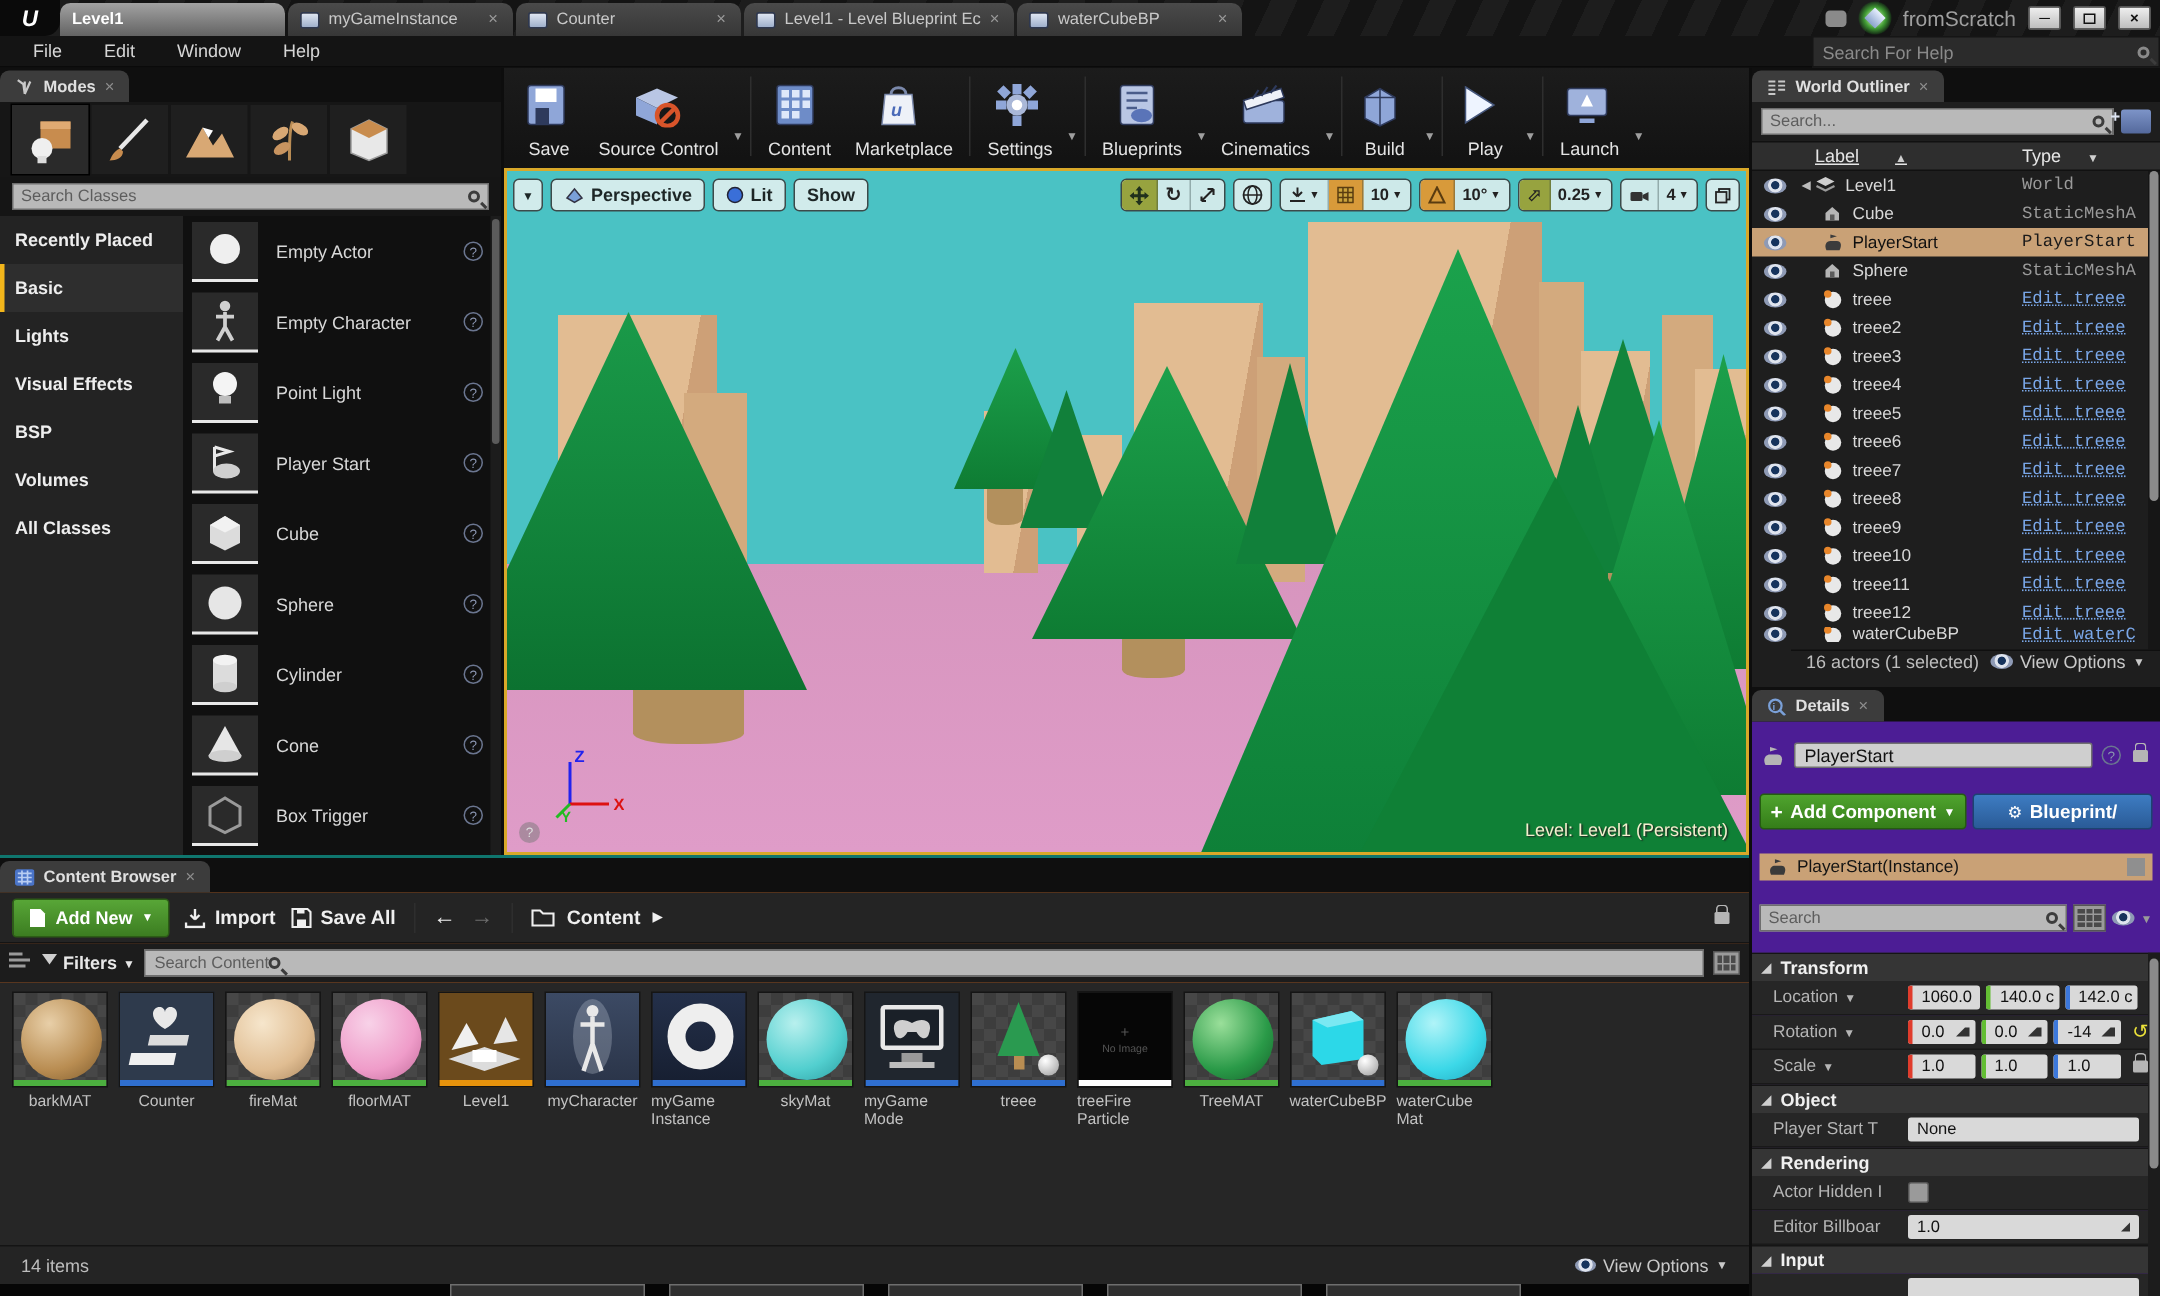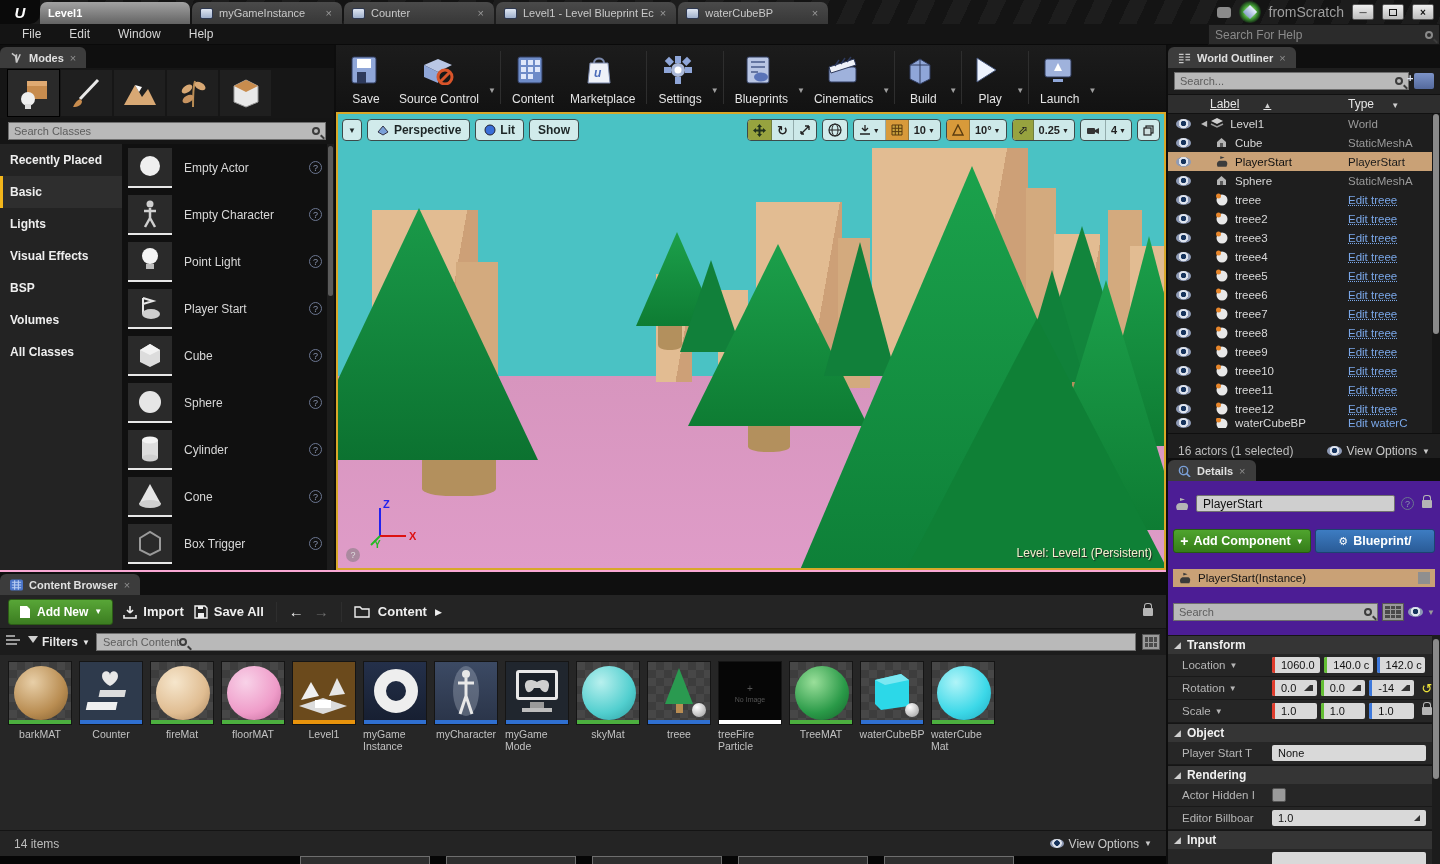--- a/index.html
+++ b/index.html
@@ -83,21 +83,21 @@
   .vseg { display:flex; align-items:center; padding:0 5px; gap:2px; color:#222; font-size:11px; font-weight:bold; border-right:1px solid rgba(40,60,60,.35); }
   .vseg:last-child { border-right:none; }
   .vseg.olive { background:#97a33f; }
   .vseg.orange { background:#d89a3a; }
   .vsp { flex:1; }
   .axis { position:absolute; left:28px; bottom:20px; width:50px; height:50px; }
   .vp-level { position:absolute; right:12px; bottom:8px; color:#f3eecd; font-size:12px; text-shadow:1px 1px 1px #222; }
   .vp-help { position:absolute; left:8px; bottom:6px; width:14px; height:14px; border-radius:50%; background:rgba(120,120,120,.5); color:#ddd; font-size:9px; display:flex; align-items:center; justify-content:center; }
 
   
-  .cbrowser { flex:1; background:#f97316; display:flex; flex-direction:column; min-height:0; border-top:2px solid #f9a8d4; }
+  .cbrowser { flex:1; background:#f97316; display:flex; flex-direction:column; min-height:0; border-top:2px solid #0f766e; }
   .cb-actions { height:34px; background:#242424; display:flex; align-items:center; padding:0 8px; gap:10px; border-bottom:1px solid #141414; }
   .btn-addnew { height:26px; background:linear-gradient(#58a637,#3c7d21); border:1px solid #2c5c16; border-radius:3px; color:#fff; font-weight:bold; display:flex; align-items:center; gap:6px; padding:0 10px; }
   .cb-act { display:flex; align-items:center; gap:6px; color:#efefef; font-weight:bold; font-size:13px; }
   .navarrow { font-size:15px; font-weight:bold; }
   .crumb { display:flex; align-items:center; gap:8px; color:#efefef; font-weight:bold; font-size:13px; }
   .cb-filter { height:26px; background:#1c1c1c; display:flex; align-items:center; gap:6px; padding:0 6px; }
   .srcicon { width:16px; height:14px; display:flex; flex-direction:column; gap:2px; }
   .srcicon i { height:2px; background:#9a9a9a; display:block; }
   .filters { display:flex; align-items:center; gap:4px; color:#e8e8e8; font-weight:bold; font-size:12px; }
   .funnel { width:0; height:0; border:5px solid transparent; border-top:7px solid #cfcfcf; }
@@ -123,25 +123,25 @@
   .ol-head .c1 { flex:1; padding-left:42px;text-decoration:underline; }
   .ol-head .c2 { width:92px; }
   .sorttri { font-size:8px; color:#cfcfcf; margin-left:24px; }
   .ol-rows { flex:1; overflow:hidden; position:relative; }
   .ol-row { display:flex; align-items:center; height:19px; font-size:11.5px; color:#d8d8d8; }
   .ol-row.sel { background:#c9a176; color:#101010; }
   .ol-row .eye { margin:0 10px 0 8px; flex:none; }
   .eye { width:15px; height:10px; border-radius:50%; background:radial-gradient(circle at 50% 45%,#16335c 0 2.5px,#dfe4ee 3px 4.5px,#8e9ab5 5px); }
   .ol-row .rowicon { width:14px; height:13px; margin-right:6px; flex:none; }
   .ol-row .rlabel { flex:1; white-space:nowrap; overflow:hidden; }
-  .ol-row .rtype { width:92px; color:#9a9a9a; white-space:nowrap; overflow:hidden; flex:none; }
+  .ol-row .rtype { width:92px; color:#9a9a9a; white-space:nowrap; overflow:hidden; flex:none;font-family:Liberation Mono, monospace; }
   .ol-row.sel .rtype { color:#1a1a1a; }
   .rtype.link { color:#7aa7e8; text-decoration:underline dotted; }
   .exp { color:#bbb; font-size:8px; margin-right:3px; }
-  .ol-foot { height:25px; border-top:1px solid #0f0f0f; display:flex; align-items:flex-end; padding:0 10px; color:#bdbdbd; }
+  .ol-foot { height:25px; border-top:1px solid #0f0f0f; display:flex; align-items:flex-start; padding:0 10px; color:#bdbdbd;margin-left:26px; }
   .viewopts { display:flex; align-items:center; gap:5px; margin-left:auto; color:#c9c9c9; }
 
   
   .details { flex:1; background:#4c1d95; display:flex; flex-direction:column; min-height:0; overflow:hidden;gap:11px; }
   .det-name { display:flex; align-items:center; gap:6px; padding:3px 6px; }
   .namefield { flex:1; height:17px; background:#cfcfcf; border:1px solid #707070; border-radius:2px; color:#111; display:flex; align-items:center; padding:0 6px; font-size:12px; }
   .det-btns { display:flex; gap:4px; padding:3px 5px; }
   .btn-addcomp { flex:1.15; height:24px; background:linear-gradient(#4fa42e,#357d19); border:1px solid #245c10; border-radius:3px; color:#fff; font-weight:bold; font-size:12.5px; display:flex; align-items:center; justify-content:center; gap:5px; }
   .btn-bp { flex:1; height:24px; background:linear-gradient(#3d7cc2,#2a5b97); border:1px solid #1c4371; border-radius:3px; color:#fff; font-weight:bold; font-size:12.5px; display:flex; align-items:center; justify-content:center; gap:5px; }
   .inst-row { margin:2px 5px; height:18px; background:#c9a176; color:#141414; display:flex; align-items:center; gap:6px; padding:0 5px; font-size:11.5px; }
@@ -750,50 +750,50 @@
             <div class="asset">
               <div class="at" style="background: rgb(107, 74, 28);"><svg width="62" height="58" viewBox="0 0 62 58">
                   <path d="M8 38 L18 20 L26 34 Z" fill="#f0f0f0"></path>
                   <path d="M36 34 L44 16 L52 32 Z" fill="#e6e6e6"></path>
                   <path d="M6 44 L30 36 L54 44 L30 52 Z" fill="#dcdcdc"></path>
                   <rect x="22" y="38" width="16" height="8" fill="#fff"></rect>
                 </svg><div class="bar" style="background: rgb(232, 147, 12);"></div></div>
               <div class="alabel">Level1</div>
             </div>
             <div class="asset">
-              <div class="at" style="background: linear-gradient(rgb(36, 48, 74), rgb(22, 30, 48));">
-                <div style="position: absolute; left: 10px; top: 7px; width: 44px; height: 44px; border-radius: 50%; border: 12px solid rgb(238, 238, 238);"></div>
-                <div class="bar" style="background: rgb(47, 111, 208);"></div>
-              </div>
-              <div class="alabel">myGame Instance</div>
-            </div>
-            <div class="asset">
               <div class="at" style="background: linear-gradient(rgb(60, 74, 100), rgb(42, 52, 72));"><svg width="62" height="58" viewBox="0 0 62 58">
                   <ellipse cx="31" cy="29" rx="13" ry="25" fill="rgba(220,228,240,.25)"></ellipse>
                   <circle cx="31" cy="12" r="4" fill="#e8e8e8"></circle>
                   <path d="M31 16 V34 M23 21 H39 M31 34 L25 52 M31 34 L37 52" stroke="#e8e8e8" stroke-width="3"></path>
                 </svg><div class="bar" style="background: rgb(47, 111, 208);"></div></div>
               <div class="alabel">myCharacter</div>
+            </div>
+            <div class="asset">
+              <div class="at" style="background: linear-gradient(rgb(36, 48, 74), rgb(22, 30, 48));">
+                <div style="position: absolute; left: 10px; top: 7px; width: 44px; height: 44px; border-radius: 50%; border: 12px solid rgb(238, 238, 238);"></div>
+                <div class="bar" style="background: rgb(47, 111, 208);"></div>
+              </div>
+              <div class="alabel">myGame Instance</div>
+            </div>
+            <div class="asset">
+              <div class="at">
+                <div class="sphere" style="background: radial-gradient(circle at 35% 30%, rgb(184, 240, 238), rgb(82, 207, 207) 60%, rgb(42, 154, 158));"></div>
+                <div class="bar" style="background: rgb(76, 175, 63);"></div>
+              </div>
+              <div class="alabel">skyMat</div>
             </div>
             <div class="asset">
               <div class="at" style="background: rgb(32, 38, 46);"><svg width="62" height="58" viewBox="0 0 62 58">
                   <rect x="10" y="8" width="42" height="30" rx="3" fill="#e8e8e8"></rect>
                   <rect x="13" y="11" width="36" height="24" fill="#1a2028"></rect>
                   <path d="M20 28 C16 18 24 16 31 20 C38 16 46 18 42 28 C40 32 36 30 34 26 H28 C26 30 22 32 20 28 Z" fill="#cfcfcf"></path>
                   <rect x="24" y="40" width="14" height="6" fill="#9a9a9a"></rect>
                   <rect x="16" y="46" width="30" height="4" fill="#bdbdbd"></rect>
                 </svg><div class="bar" style="background: rgb(47, 111, 208);"></div></div>
               <div class="alabel">myGame Mode</div>
-            </div>
-            <div class="asset">
-              <div class="at">
-                <div class="sphere" style="background: radial-gradient(circle at 35% 30%, rgb(184, 240, 238), rgb(82, 207, 207) 60%, rgb(42, 154, 158));"></div>
-                <div class="bar" style="background: rgb(76, 175, 63);"></div>
-              </div>
-              <div class="alabel">skyMat</div>
             </div>
             <div class="asset">
               <div class="at"><svg width="62" height="58" viewBox="0 0 62 58">
                   <path d="M31 6 L45 42 H17 Z" fill="#2a9a50"></path>
                   <rect x="28" y="42" width="7" height="9" fill="#b98d52"></rect>
                 </svg><span class="badge"></span><div class="bar" style="background: rgb(47, 111, 208);"></div></div>
               <div class="alabel">treee</div>
             </div>
             <div class="asset">
               <div class="at" style="background: rgb(6, 6, 6);">

